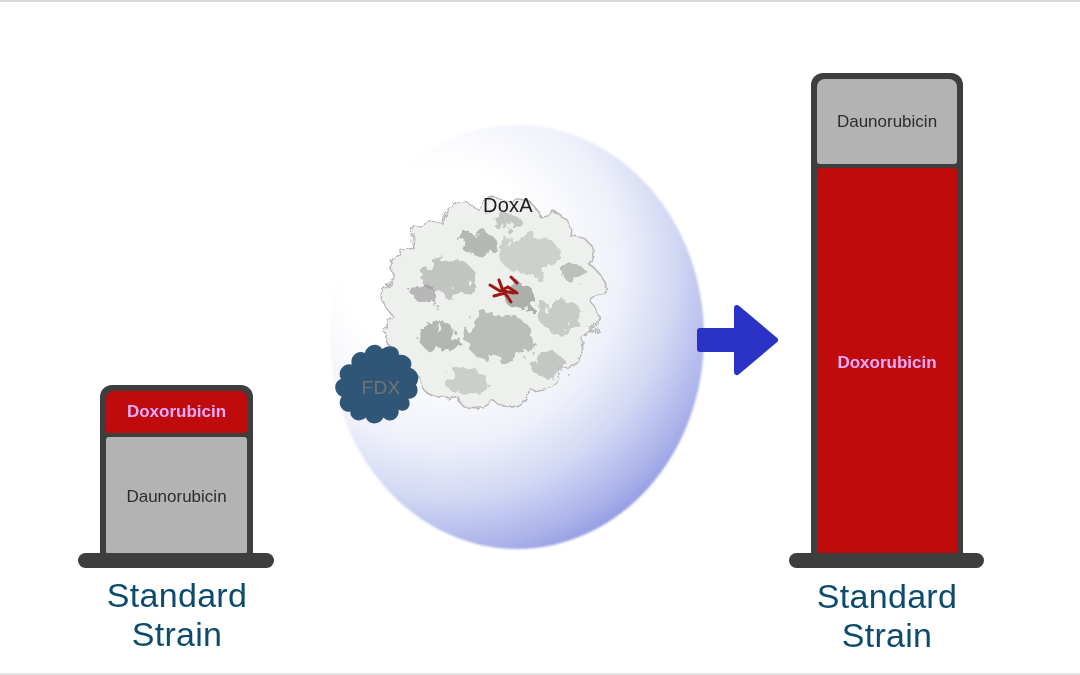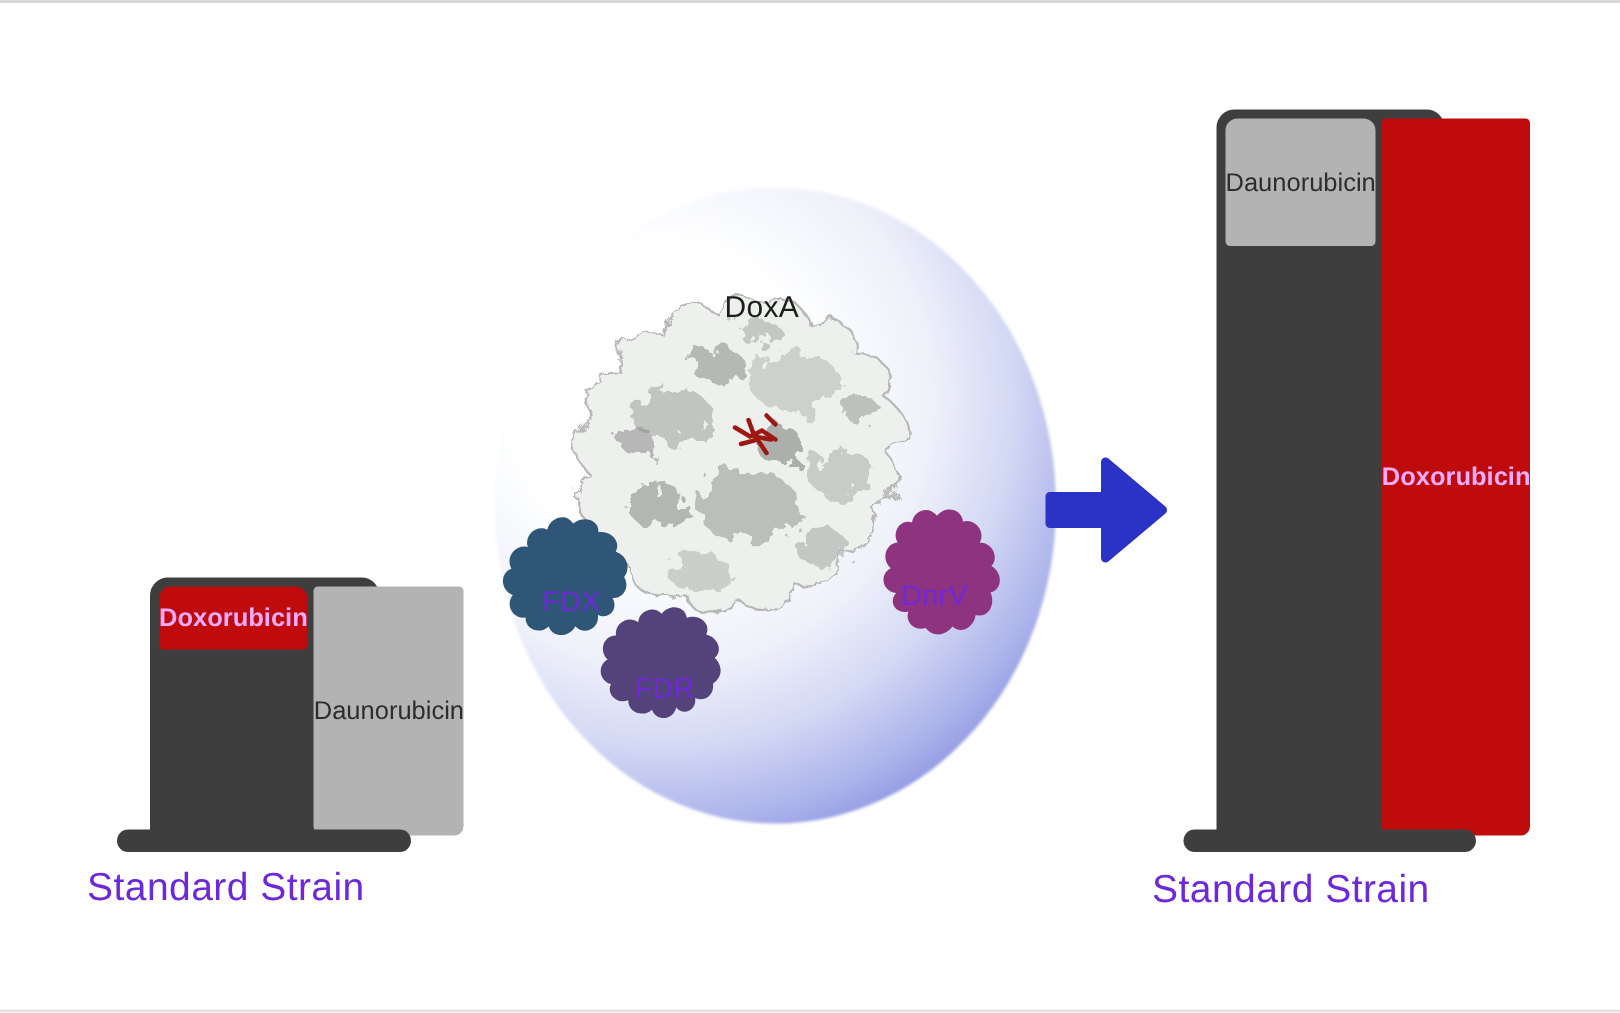--- a/index.html
+++ b/index.html
@@ -18,54 +18,54 @@
   }
   .protein-svg{position:absolute;left:378px;top:183px;width:248px;height:248px;}
   .doxa-label{
     position:absolute;left:483px;top:192px;width:100px;text-align:left;
     font-size:20px;color:#1d1d1d;letter-spacing:.2px;
   }
   .blob{position:absolute;}
   .blob svg{display:block;width:100%;height:100%;}
   .blob-label{
     position:absolute;width:100%;text-align:center;left:0;
-    color:#6d28d9;font-size:19px;letter-spacing:.3px;margin-top:14px;
+    color:#737373;font-size:19px;letter-spacing:.3px;
   }
   .blob-fdx{left:333px;top:338px;width:96px;height:96px;}
   .blob-fdx svg{transform:rotate(-8deg);}
   .blob-fdx .blob-label{top:37px;}
   .blob-fdr{left:394px;top:398px;width:98px;height:92px;}
   .blob-fdr svg{transform:rotate(14deg);}
   .blob-fdr .blob-label{top:35px;}
   .blob-dnrv{left:575px;top:332px;width:96px;height:100px;}
   .blob-dnrv svg{transform:rotate(97deg);}
   .blob-dnrv .blob-label{top:39px;}
   .arrow-svg{position:absolute;left:695px;top:298px;width:90px;height:80px;}
   
   .bar{
-    position:absolute;box-sizing:border-box;padding:6px;display:flex;flex-direction:row;gap:4px;
+    position:absolute;box-sizing:border-box;padding:6px;display:flex;flex-direction:column;gap:4px;
     border-radius:12px 12px 5px 5px;
   }
   .bar-standard{left:100px;top:383px;width:153px;height:178px;}
   .bar-optimized{left:811px;top:71px;width:152px;height:490px;}
   .segment{
     display:flex;align-items:center;justify-content:center;
     font-size:17px;box-sizing:border-box;
   }
   .seg-top{border-radius:8px 8px 3px 3px;flex:0 0 auto;}
   .seg-bottom{border-radius:3px 3px 6px 6px;flex:1 1 auto;}
   .seg-red{color:#f0abfc;font-weight:bold;}
   .seg-gray{color:#2d2d2d;}
   .bar-standard .seg-top{height:42px;}
   .bar-optimized .seg-top{height:85px;}
   .base-platform{position:absolute;height:15px;border-radius:8px;}
   .base-standard{left:78px;top:551px;width:196px;}
   .base-optimized{left:789px;top:551px;width:195px;}
   .strain-label{
-    position:absolute;font-size:26px;color:#6d28d9;letter-spacing:.3px;
+    position:absolute;font-size:34px;color:#0c4a6e;text-align:center;letter-spacing:.3px;
   }
   .label-standard{left:58px;top:574px;width:238px;}
   .label-optimized{left:768px;top:575px;width:238px;}
 </style>
 </head>
 <body>
 
 <div class="canvas">
 
   <div class="reaction-circle"></div>
@@ -117,41 +117,21 @@
     <svg viewBox="0 0 120 120">
       <path d="M104,62 C108,72 100,80 92,78 C96,88 86,96 78,90 C78,102 64,106 58,97
                C52,106 38,104 36,94 C28,100 16,94 18,84 C8,84 2,72 10,64
                C0,58 2,44 12,42 C8,32 18,22 28,26 C26,16 38,8 46,14
                C50,4 64,2 68,12 C78,6 90,12 88,22 C98,22 106,32 100,40
                C110,46 110,56 104,62 Z" fill="#2f5677"></path>
     </svg>
     <div class="blob-label">FDX</div>
   </div>
 
-  <div class="blob blob-fdr">
-    <svg viewBox="0 0 120 120">
-      <path d="M104,62 C108,72 100,80 92,78 C96,88 86,96 78,90 C78,102 64,106 58,97
-               C52,106 38,104 36,94 C28,100 16,94 18,84 C8,84 2,72 10,64
-               C0,58 2,44 12,42 C8,32 18,22 28,26 C26,16 38,8 46,14
-               C50,4 64,2 68,12 C78,6 90,12 88,22 C98,22 106,32 100,40
-               C110,46 110,56 104,62 Z" fill="#54437a"></path>
-    </svg>
-    <div class="blob-label">FDR</div>
-  </div>
 
-  <div class="blob blob-dnrv">
-    <svg viewBox="0 0 120 120">
-      <path d="M104,62 C108,72 100,80 92,78 C96,88 86,96 78,90 C78,102 64,106 58,97
-               C52,106 38,104 36,94 C28,100 16,94 18,84 C8,84 2,72 10,64
-               C0,58 2,44 12,42 C8,32 18,22 28,26 C26,16 38,8 46,14
-               C50,4 64,2 68,12 C78,6 90,12 88,22 C98,22 106,32 100,40
-               C110,46 110,56 104,62 Z" fill="#8e3380"></path>
-    </svg>
-    <div class="blob-label">DnrV</div>
-  </div>
 
   <svg class="arrow-svg" viewBox="0 0 90 80">
     <path d="M5,31 H42 V8 L80,40 L42,72 V49 H5 Z" stroke-width="6" stroke-linejoin="round" fill="#2b33c6" stroke="#2b33c6"></path>
   </svg>
 
   <div class="bar bar-standard" style="background-color: rgb(62, 62, 62);">
     <div class="segment seg-top seg-red" style="background-color: rgb(191, 11, 11);">
       <span>Doxorubicin</span>
     </div>
     <div class="segment seg-bottom seg-gray" style="background-color: rgb(179, 179, 179);">

